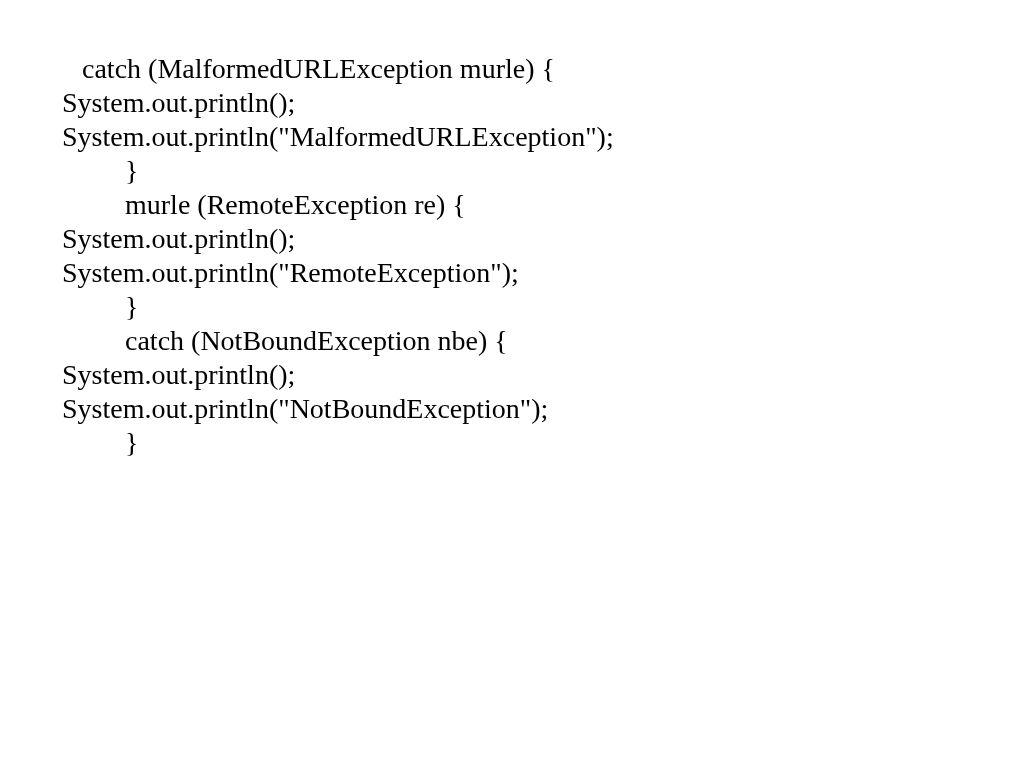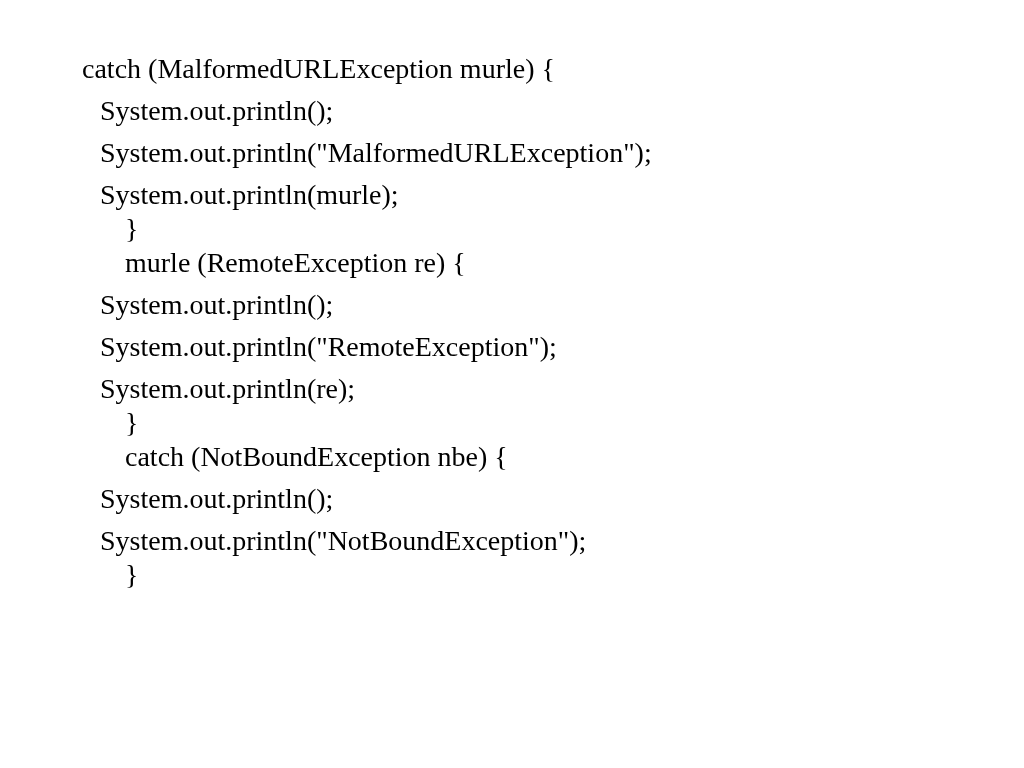--- a/index.html
+++ b/index.html
@@ -40,39 +40,37 @@
     height: 34px;
     color: #000000;
     white-space: pre;
     font-weight: normal;
     letter-spacing: 0px;
   }
 
   
   .indent-0 { padding-left: 82px; }
   .indent-1 { padding-left: 125px; }
-  .indent-2 { padding-left: 100px; margin-top: 8px; }
+  .indent-2 { padding-left: 62px; }
 
 </style>
 </head>
 <body>
 
 <div id="slide">
 
   <div id="code-block">
 
   <div class="code-line indent-0">catch (MalformedURLException murle) {</div>
       <div class="code-line indent-2">System.out.println();</div>
       <div class="code-line indent-2">System.out.println("MalformedURLException");</div>
-      <div class="code-line indent-2">System.out.println(murle);</div>
       <div class="code-line indent-1">}</div>
       <div class="code-line indent-1">murle (RemoteException re) {</div>
       <div class="code-line indent-2">System.out.println();</div>
       <div class="code-line indent-2">System.out.println("RemoteException");</div>
-      <div class="code-line indent-2">System.out.println(re);</div>
       <div class="code-line indent-1">}</div>
       <div class="code-line indent-1">catch (NotBoundException nbe) {</div>
       <div class="code-line indent-2">System.out.println();</div>
       <div class="code-line indent-2">System.out.println("NotBoundException");</div>
       <div class="code-line indent-1">}</div>
     </div>
 
 </div>
 
 </body></html>

